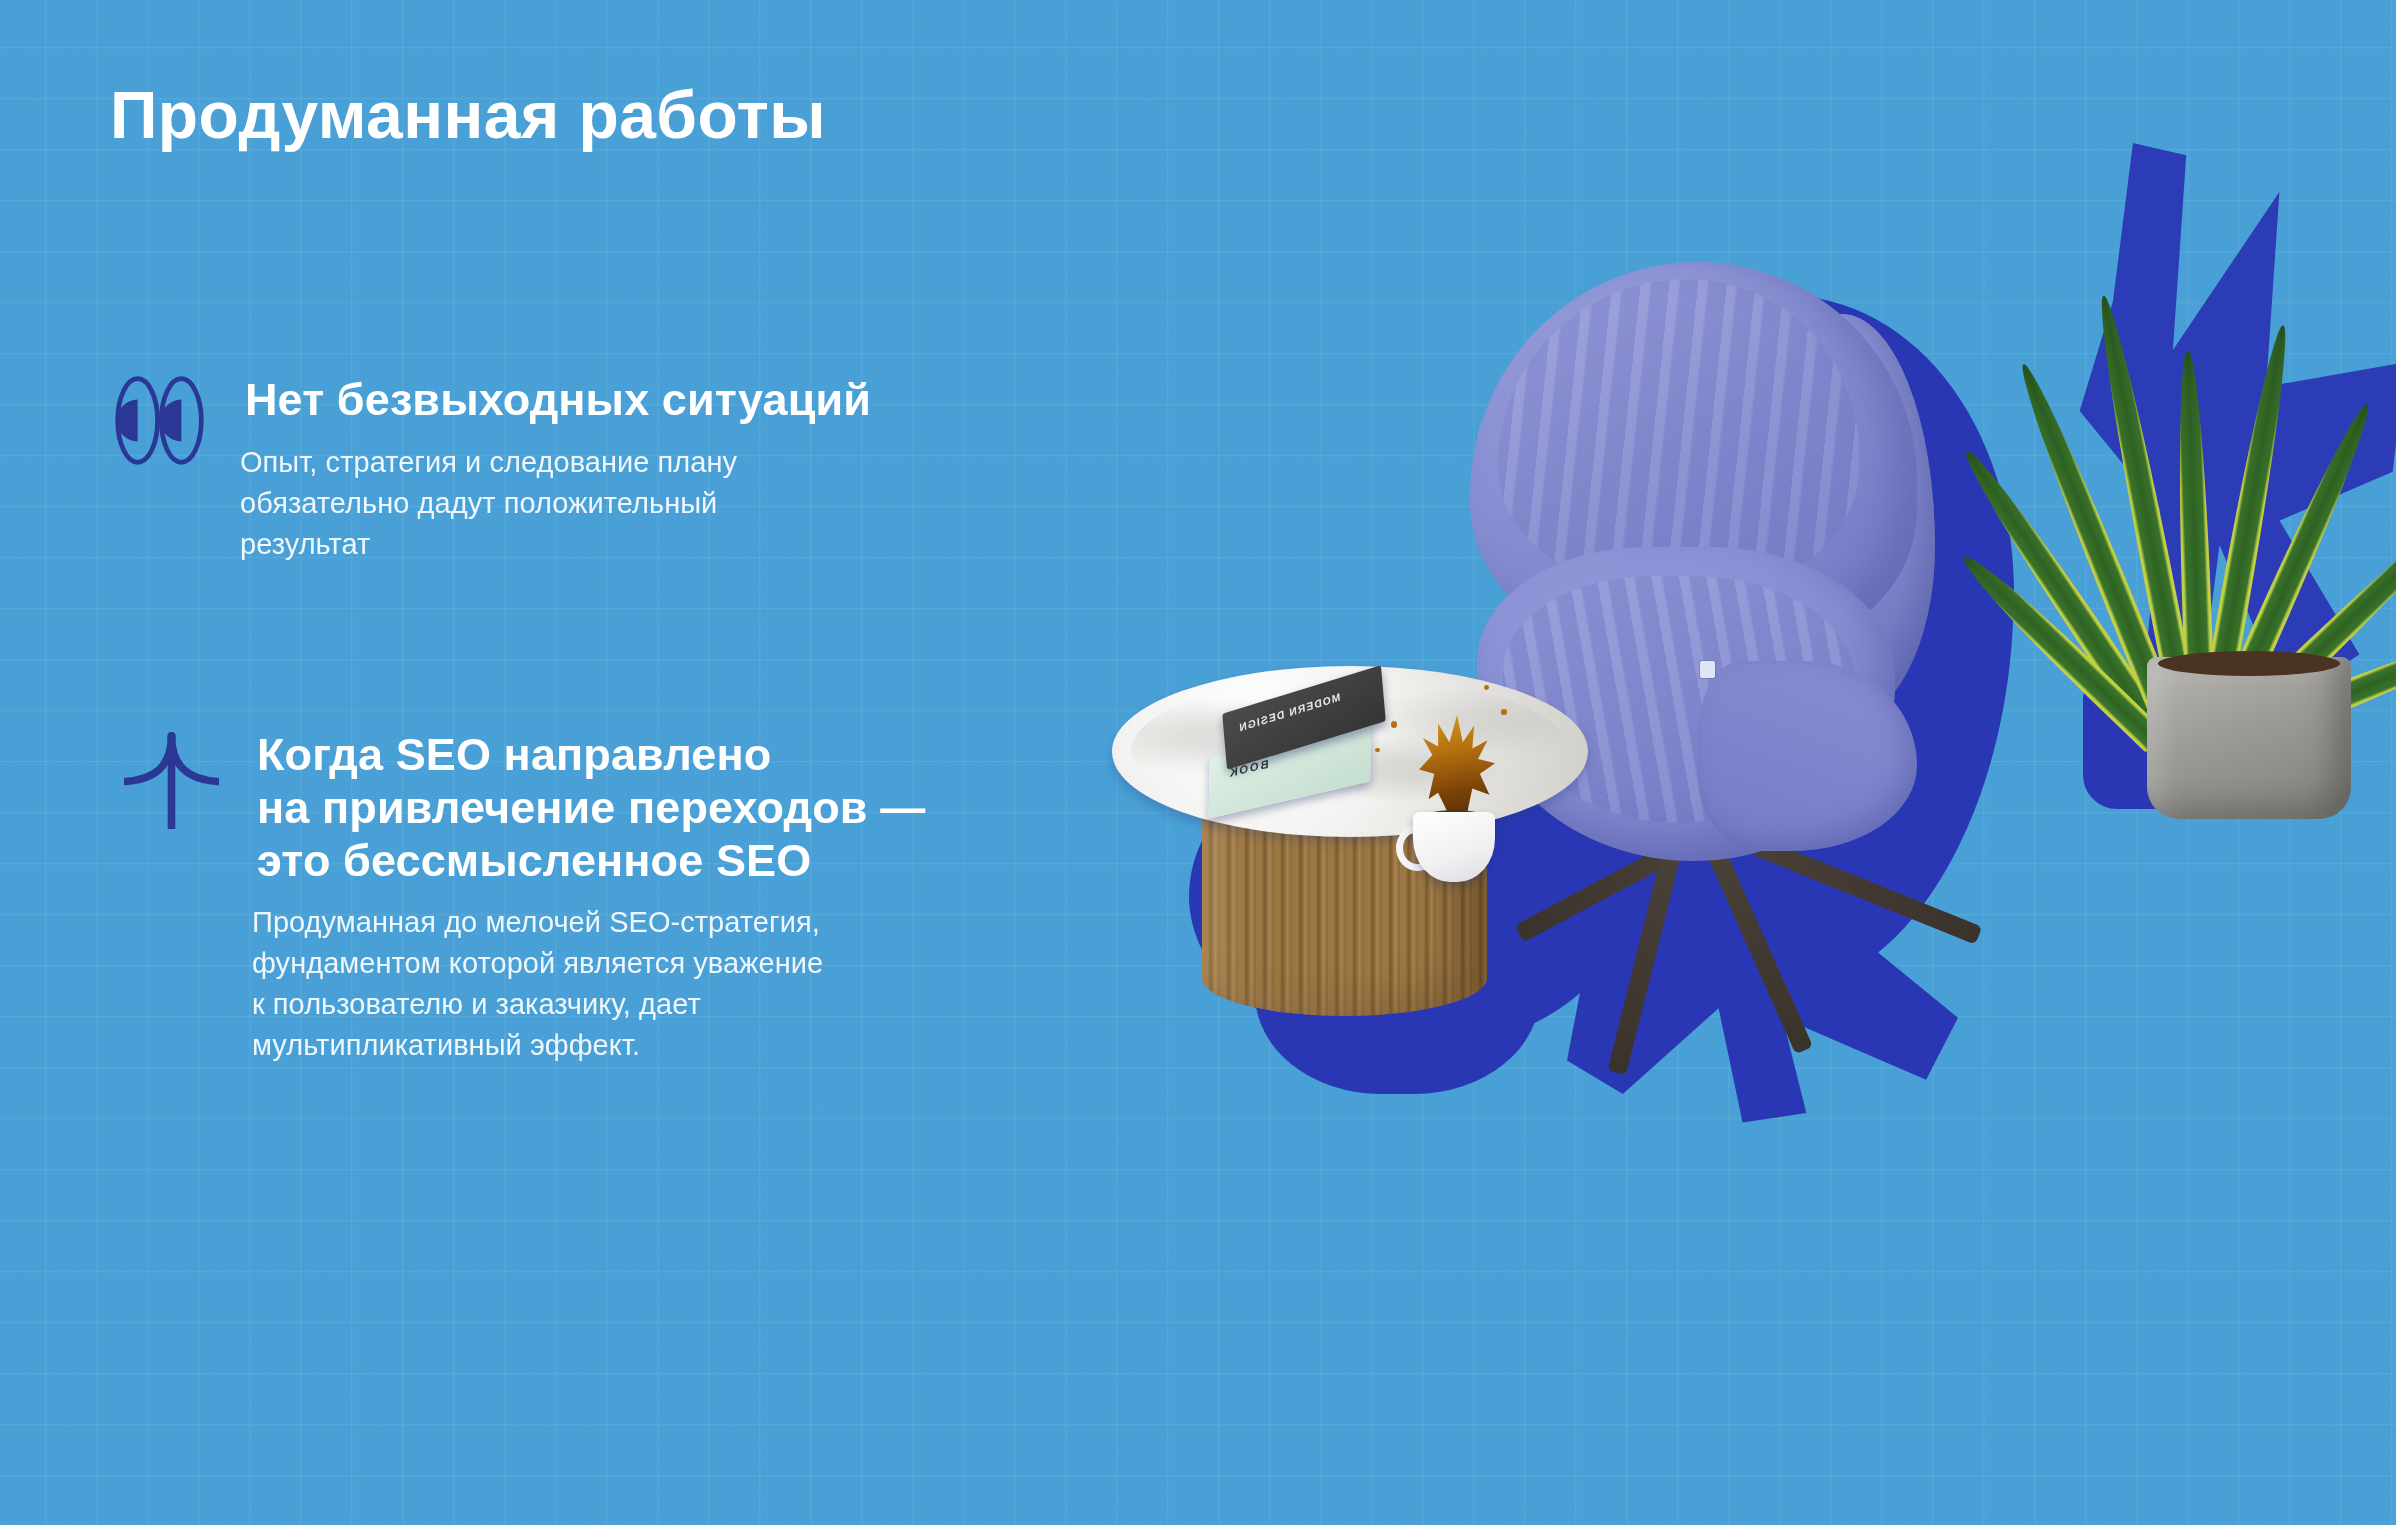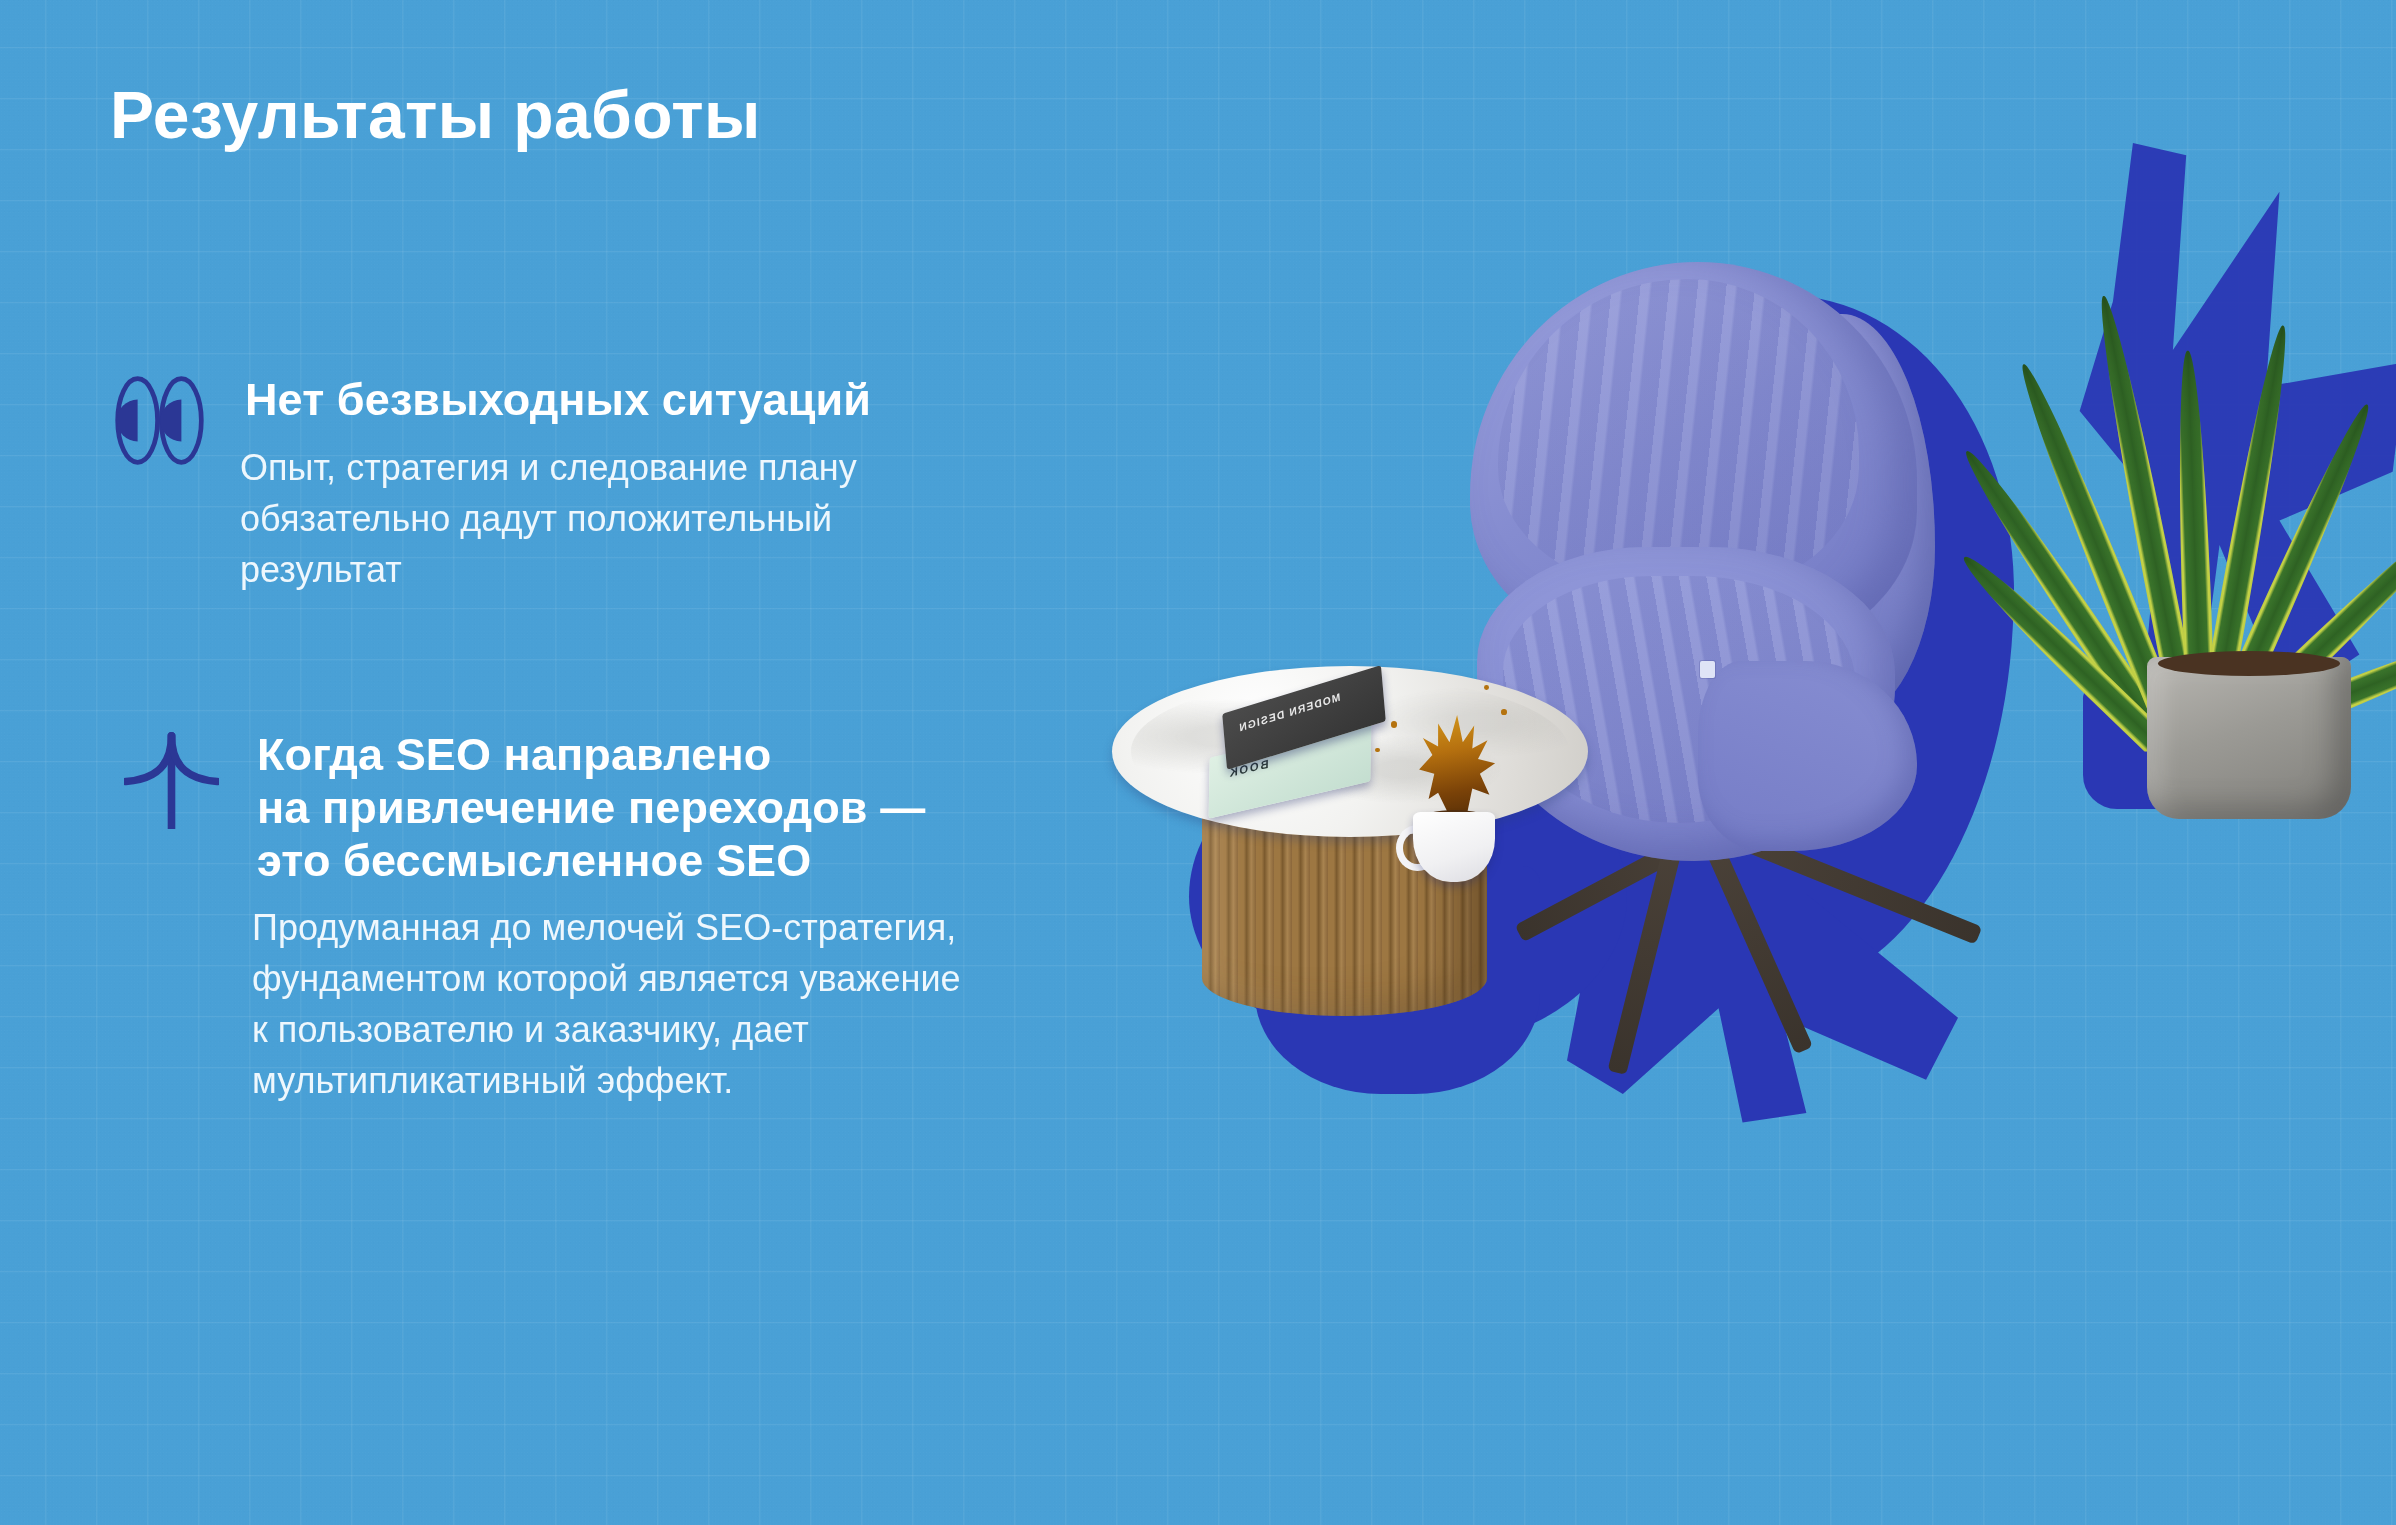--- a/index.html
+++ b/index.html
@@ -41,21 +41,21 @@
     letter-spacing:0.4px;white-space:nowrap;line-height:1;
   }
 
   .block{position:absolute;}
   .block-icon{position:absolute;left:0;top:0;}
   .block-head{
     color:#ffffff;font-weight:700;font-size:45px;line-height:1.18;
     letter-spacing:0.1px;white-space:pre-line;margin:0;
   }
   .block-body{
-    color:#eef7fd;font-weight:400;font-size:36px;line-height:1.42;
+    color:#eef7fd;font-weight:400;font-size:29px;line-height:1.42;
     letter-spacing:0.05px;white-space:pre-line;margin:8px;
   }
 
   #block-1{left:112px;top:373px;width:1141px;}
   #block-1 .head-wrap{margin-left:133px;}
   #block-1 .block-body{margin-left:128px;margin-top:16px;}
 
   #block-2{left:124px;top:728px;width:1189px;}
   #block-2 .head-wrap{margin-left:133px;}
   #block-2 .block-body{margin-left:128px;margin-top:14.3px;}
@@ -253,21 +253,21 @@
   .eye-icon svg, .arrow-icon svg{display:block;}
 </style>
 </head>
 <body>
 
 <div id="slide">
 
   <div id="grid"></div>
   <div id="noise"></div>
 
-  <div id="page-title">Результаты работы</div>
+  <div id="page-title">Продуманная работы</div>
 
   <div class="block" id="block-1">
     <span class="block-icon eye-icon">
       <svg width="95" height="95" viewBox="0 0 100 100">
         <ellipse cx="27" cy="50" rx="21" ry="44" fill="none" stroke="#2b3795" stroke-width="5"></ellipse>
         <ellipse cx="73" cy="50" rx="21" ry="44" fill="none" stroke="#2b3795" stroke-width="5"></ellipse>
         <path d="M27 28 A22 22 0 0 0 27 72 Z" fill="#2b3795"></path>
         <path d="M73 28 A22 22 0 0 0 73 72 Z" fill="#2b3795"></path>
       </svg>
     </span>

